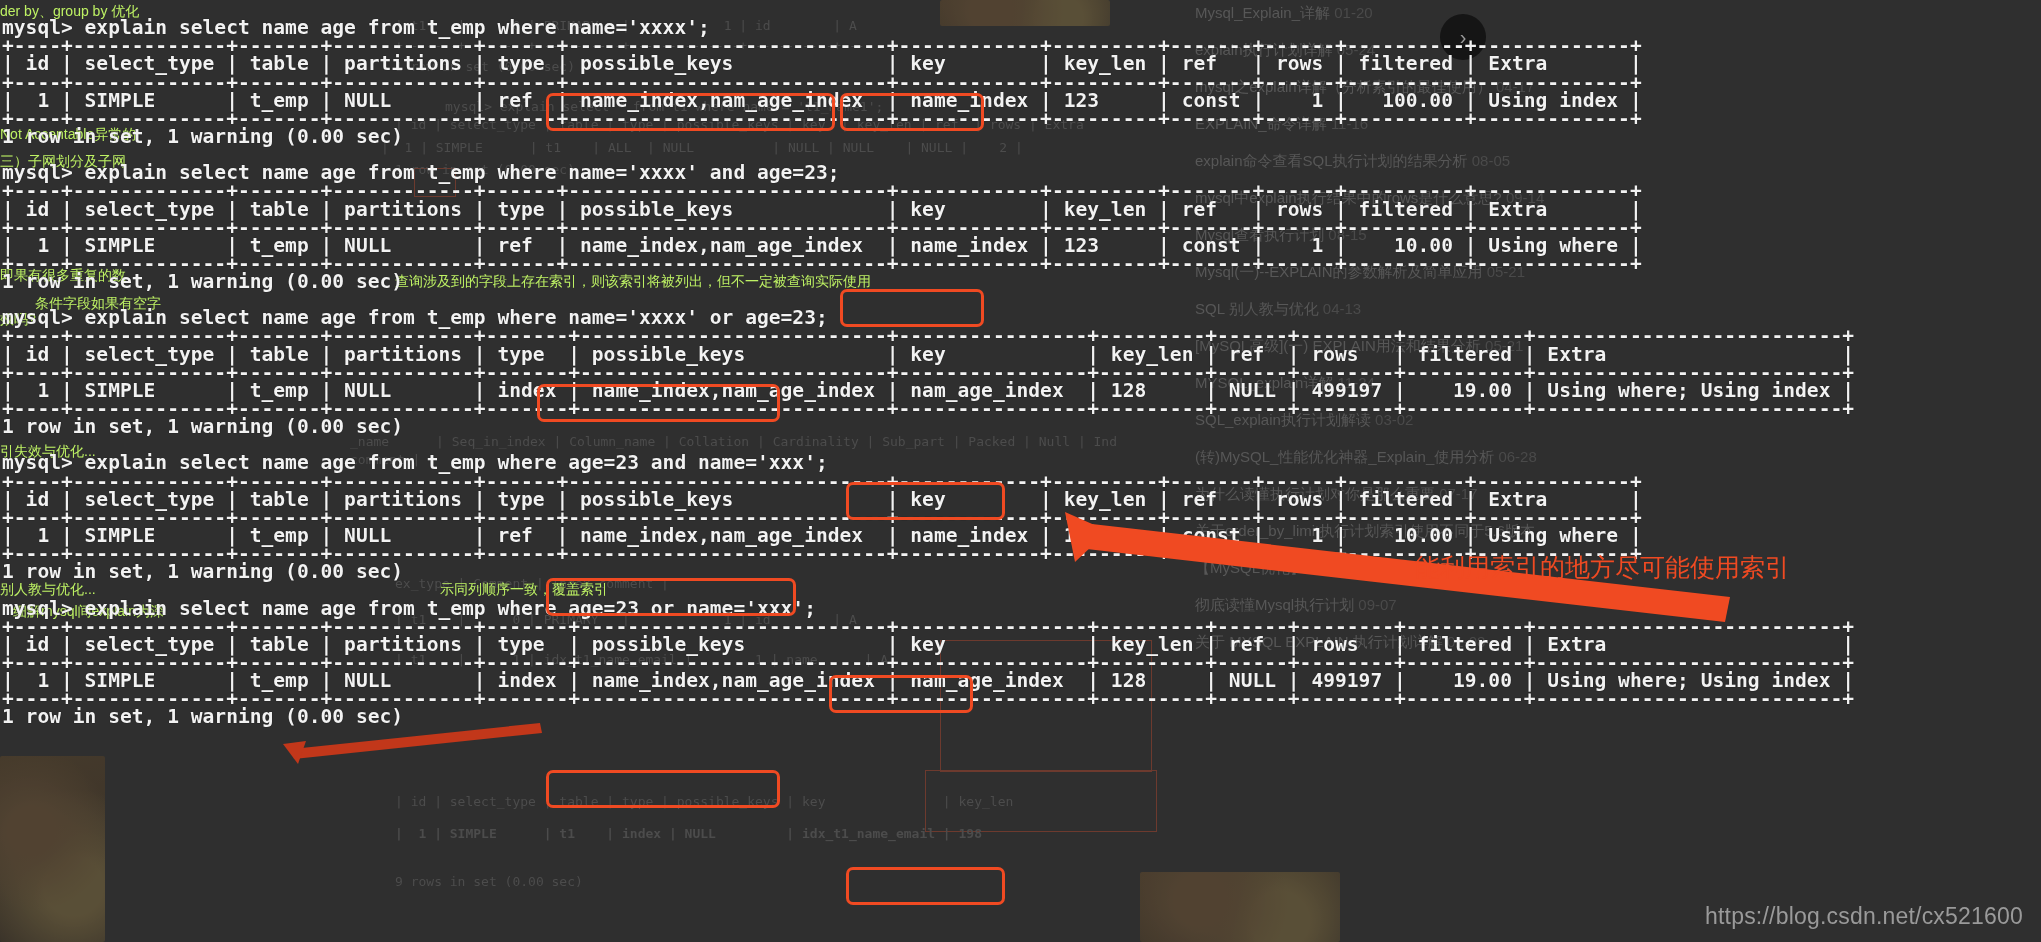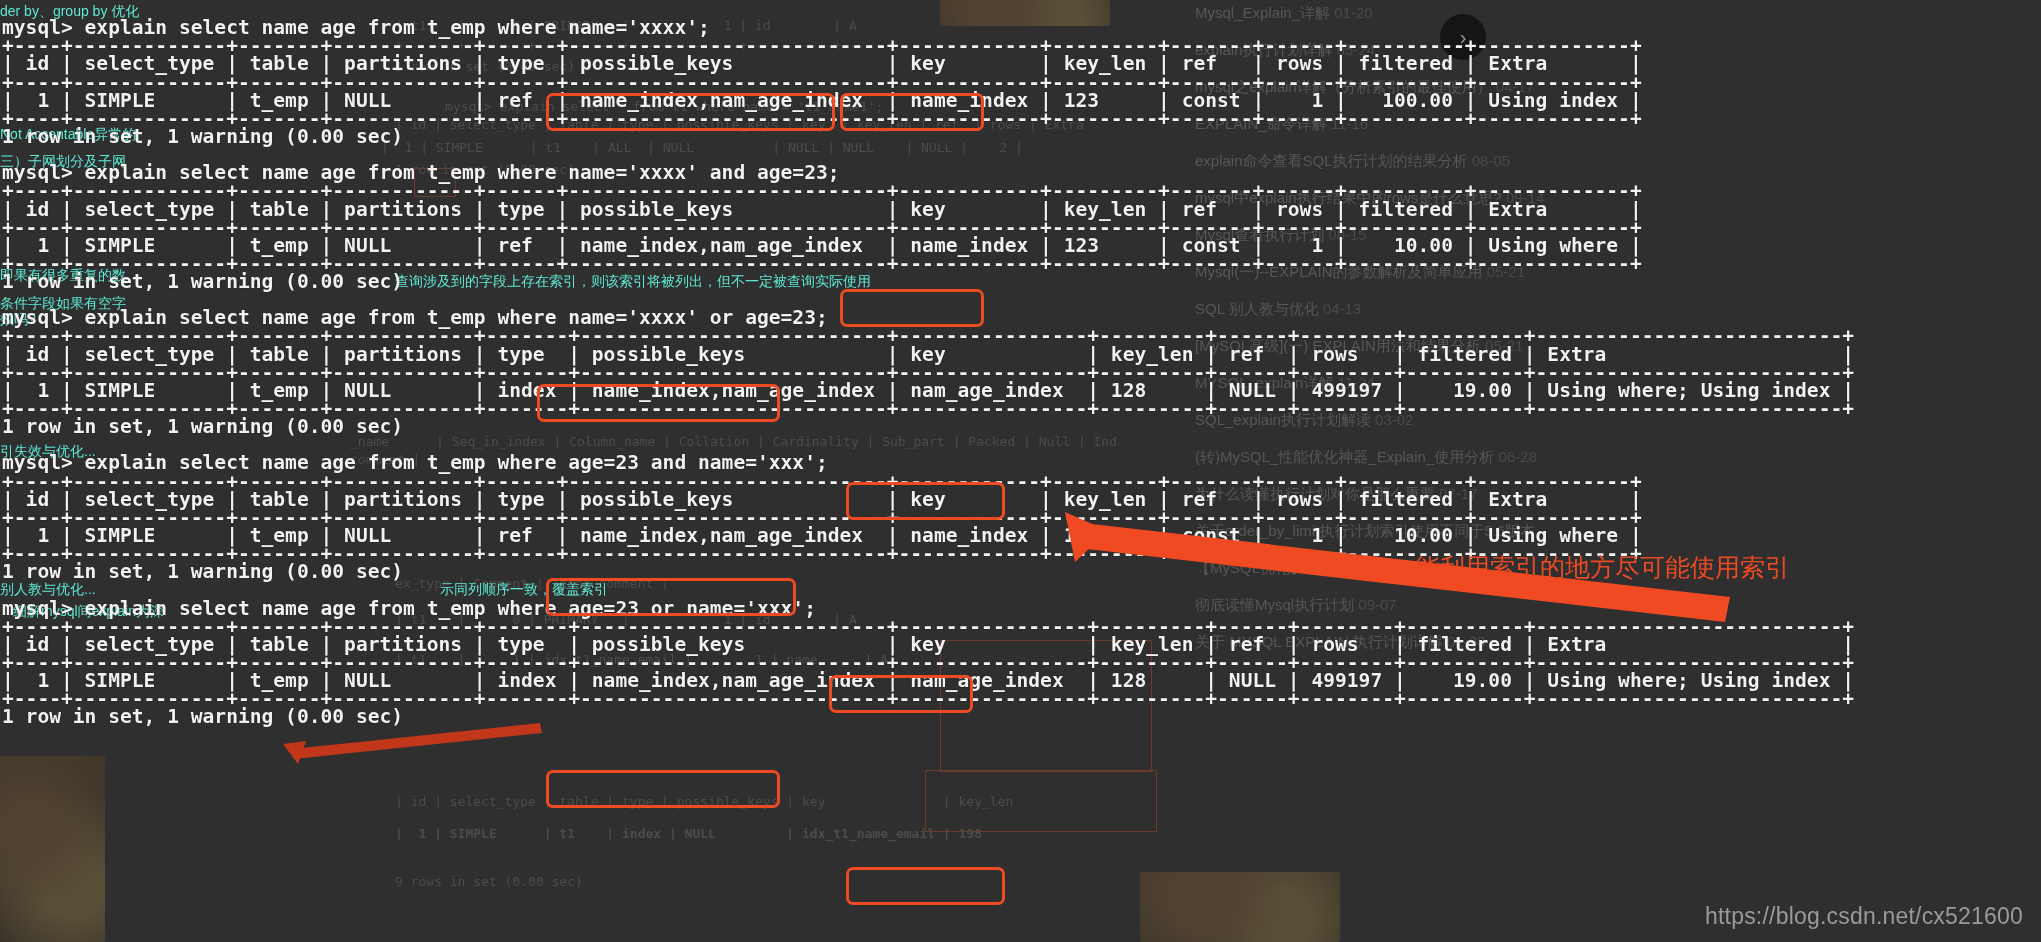--- a/index.html
+++ b/index.html
@@ -19,21 +19,21 @@
     color:#575757;font-family:"Liberation Sans",sans-serif;font-size:15px;
     line-height:26px;
   }
   .bg-sidebar .bg-link{margin-bottom:11px;display:block;}
   .bg-sidebar .bg-date{color:#4a4a4a;}
   .bg-term{
     position:absolute;color:#4c4c4c;font-size:13px;line-height:24px;
     white-space:pre;font-family:"DejaVu Sans Mono","Liberation Mono",monospace;
   }
   .bg-cn{
-    position:absolute;color:#5eead4;font-family:"Liberation Sans",sans-serif;
+    position:absolute;color:#bef264;font-family:"Liberation Sans",sans-serif;
     font-size:14px;line-height:22px;white-space:pre;text-align:right;
   }
   .bg-photo{
     position:absolute;border-radius:2px;opacity:.55;
     background:
       radial-gradient(circle at 30% 40%, #6d5334 0 18%, rgba(109,83,52,0) 60%),
       radial-gradient(circle at 70% 70%, #7d6a3e 0 20%, rgba(125,106,62,0) 65%),
       linear-gradient(160deg,#5a4529,#3b3023);
   }
   .bg-box{
@@ -108,21 +108,21 @@
       <div class="bg-term" style="left: 395px; top: 648px;">| t1    |      1 | idx_t1_name_email |        1 | name      | A</div>
       <div class="bg-term" style="left: 395px; top: 790px;">| id | select_type | table | type | possible_keys | key               | key_len</div>
       <div class="bg-term" style="left: 395px; top: 822px; font-weight: bold;">|  1 | SIMPLE      | t1    | index | NULL         | idx_t1_name_email | 198</div>
       <div class="bg-term" style="left: 395px; top: 870px;">9 rows in set (0.00 sec)</div>
     </div>
   <div id="bg-cn-ghost">
       <div class="bg-cn" style="left: 0px; top: 0px;">der by、group by 优化</div>
       <div class="bg-cn" style="left: 0px; top: 123px;">Not Accentable异常的</div>
       <div class="bg-cn" style="left: 0px; top: 150px;">三）子网划分及子网</div>
       <div class="bg-cn" style="left: 0px; top: 264px;">即果有很多重复的数</div>
-      <div class="bg-cn" style="left: 0px; top: 292px;">条件字段如果有空字</div>
+      <div class="bg-cn" style="left: 0px; top: 292px; padding-left: 35px;">条件字段如果有空字</div>
       <div class="bg-cn" style="left: 0px; top: 308px;">效吗?</div>
       <div class="bg-cn" style="left: 0px; top: 440px;">引失效与优化...</div>
       <div class="bg-cn" style="left: 0px; top: 578px;">别人教与优化...</div>
       <div class="bg-cn" style="left: 0px; top: 600px; margin-left: 13px;">细解mysql间explain为深</div>
       <div class="bg-cn" style="left: 395px; top: 270px;">查询涉及到的字段上存在索引，则该索引将被列出，但不一定被查询实际使用</div>
       <div class="bg-cn" style="left: 440px; top: 578px;">示同列顺序一致，覆盖索引</div>
     </div>
   <div class="bg-sidebar" id="bg-sidebar">
       <div class="bg-link"><span>Mysql_Explain_详解 </span><span class="bg-date">01-20</span></div>
       <div class="bg-link"><span>explain执行计划详解 </span><span class="bg-date">05-24</span></div>

